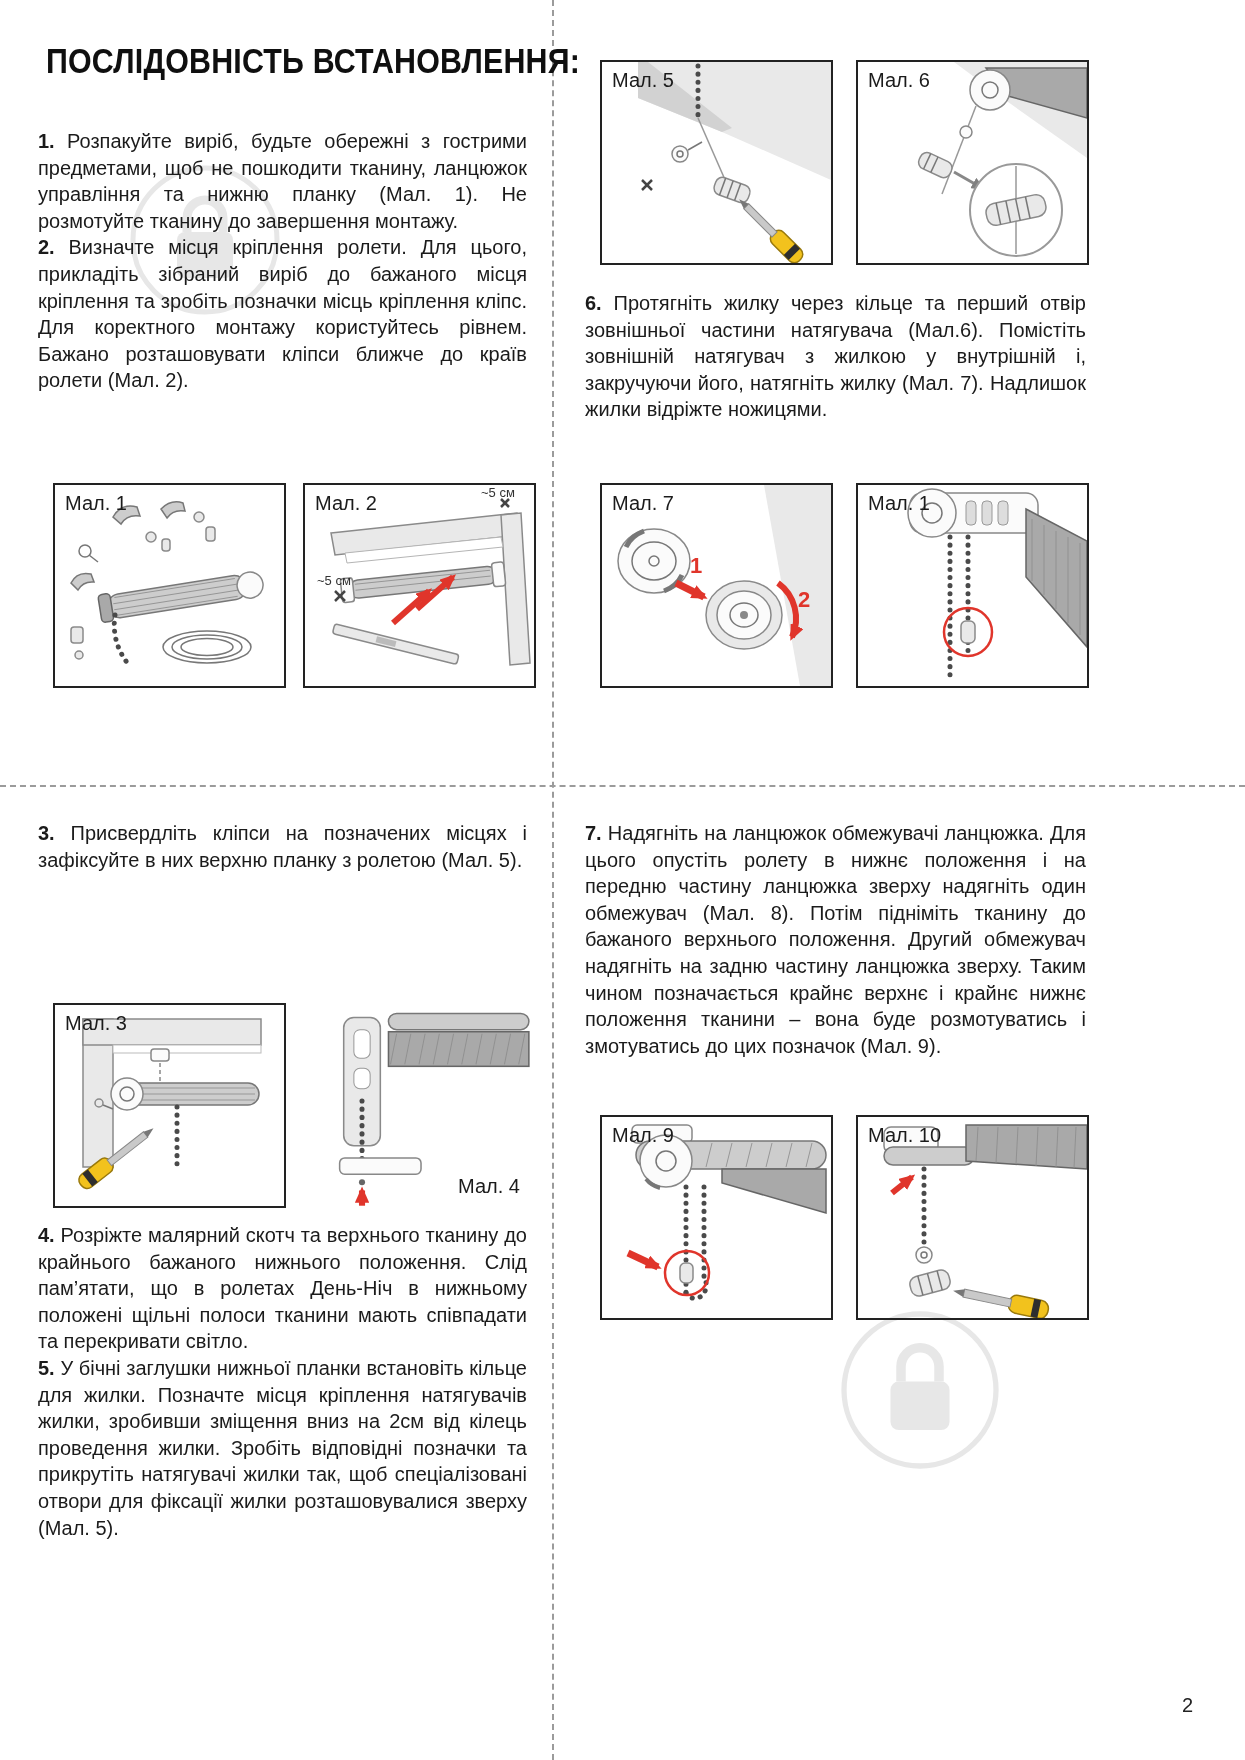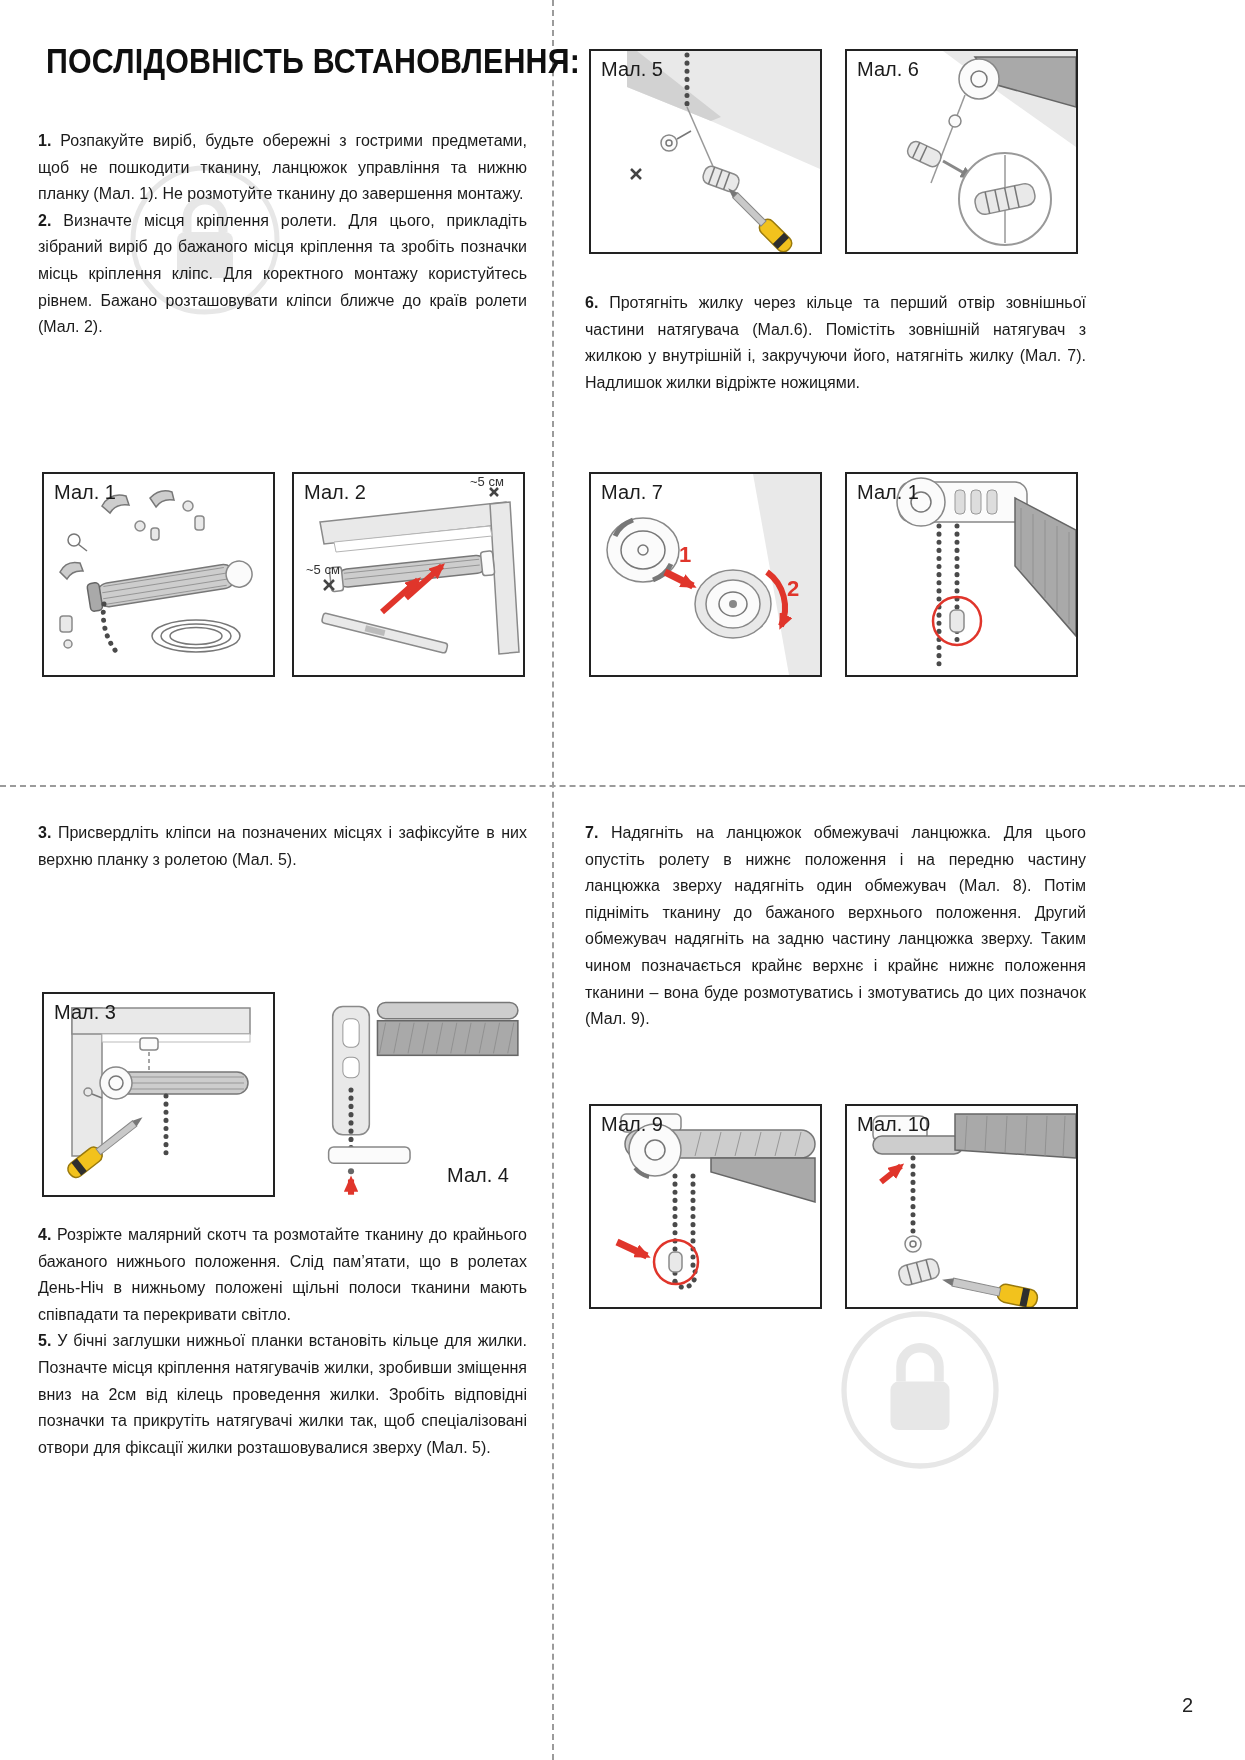--- a/index.html
+++ b/index.html
@@ -7,23 +7,23 @@
     position:relative;width:1245px;height:1760px;background:#ffffff;
     font-family:"Liberation Sans","DejaVu Sans",sans-serif;color:#1b1b1b;overflow:hidden;text-decoration:underline;
   }
   .vline{position:absolute;left:552px;top:0;height:100%;border-left:2px dashed #9b9b9b;z-index:0;}
   .hline{position:absolute;top:785px;left:0;width:100%;border-top:2px dashed #9b9b9b;z-index:0;}
   .title{
     position:absolute;left:46px;top:42px;margin:0;font-size:31px;font-weight:800;
     letter-spacing:.2px;color:#0f0f0f;transform:scale(.98,1.12);transform-origin:left top;white-space:nowrap;z-index:2;
   }
   .txt{position:absolute;z-index:2;}
-  .step{margin:0;text-align:justify;font-size:16px;line-height:26.6px;}
+  .step{margin:0;text-align:justify;font-size:20px;line-height:26.6px;}
   .num{font-weight:bold;}
-  .figbox{position:absolute;width:233px;height:205px;border:2px solid #222;box-sizing:border-box;margin:4px;z-index:2;background:transparent;}
+  .figbox{position:absolute;width:233px;height:205px;border:2px solid #222;box-sizing:border-box;margin:15px;z-index:2;background:transparent;}
   .figbox.noborder{border:none;}
   .figlab{position:absolute;left:10px;top:7px;font-size:20px;color:#1b1b1b;z-index:3;white-space:nowrap;}
   .figlab.br{left:auto;top:auto;right:16px;bottom:10px;text-align:center;}
   .figbox svg.illu{position:absolute;left:0;top:0;width:100%;height:100%;z-index:1;}
   .wm{position:absolute;z-index:1;}
   .pagenum{position:absolute;left:1182px;top:1694px;font-size:20px;color:#222;z-index:2;}
   
   .s1{stroke:#777;fill:none;stroke-width:1.5px;}
   .f-light{fill:#e9e9e9;stroke:#8a8a8a;stroke-width:1.5px;}
   .f-mid{fill:#cdcdcd;stroke:#777;stroke-width:1.5px;}
@@ -295,21 +295,21 @@
       <rect x="50" y="26" width="16" height="28" rx="6" fill="#fff" stroke="#999"></rect>
       <rect x="50" y="64" width="16" height="20" rx="6" fill="#fff" stroke="#999"></rect>
       <path d="M58,96 l0,58" class="chain"></path>
       <rect x="36" y="152" width="80" height="16" rx="5" class="f-white"></rect>
       <circle cx="58" cy="176" r="3" fill="#666"></circle>
       <line x1="58" y1="199" x2="58" y2="184" class="red" stroke-width="6" marker-end="url(#arrR)"></line>
     </svg>
   </figure>
 
   <div class="txt" style="left:38px;top:1222px;width:489px">
-    <p class="step"><span class="num">4.</span> <span>Розріжте малярний скотч та розмотайте тканину до крайнього бажаного нижнього положення. Слід пам’ятати, що в ролетах День-Ніч в нижньому положені щільні полоси тканини мають співпадати та перекривати світло.</span></p>
+    <p class="step"><span class="num">4.</span> <span>Розріжте малярний скотч та верхнього тканину до крайнього бажаного нижнього положення. Слід пам’ятати, що в ролетах День-Ніч в нижньому положені щільні полоси тканини мають співпадати та перекривати світло.</span></p>
     <p class="step"><span class="num">5.</span> <span>У бічні заглушки нижньої планки встановіть кільце для жилки. Позначте місця кріплення натягувачів жилки, зробивши зміщення вниз на 2см від кілець проведення жилки. Зробіть відповідні позначки та прикрутіть натягувачі жилки так, щоб спеціалізовані отвори для фіксації жилки розташовувалися зверху (Мал. 5).</span></p>
   </div>
 
   <div class="txt" style="left:585px;top:820px;width:501px">
     <p class="step"><span class="num">7.</span> <span>Надягніть на ланцюжок обмежувачі ланцюжка. Для цього опустіть ролету в нижнє положення і на передню частину ланцюжка зверху надягніть один обмежувач (Мал. 8). Потім підніміть тканину до бажаного верхнього положення. Другий обмежувач надягніть на задню частину ланцюжка зверху. Таким чином позначається крайнє верхнє і крайнє нижнє положення тканини – вона буде розмотуватись і змотуватись до цих позначок (Мал. 9).</span></p>
   </div>
 
   <figure class="figbox" style="left:585px;top:1100px">
     <figcaption class="figlab">Мал. 9</figcaption>
     <svg class="illu" viewBox="0 0 229 201">

